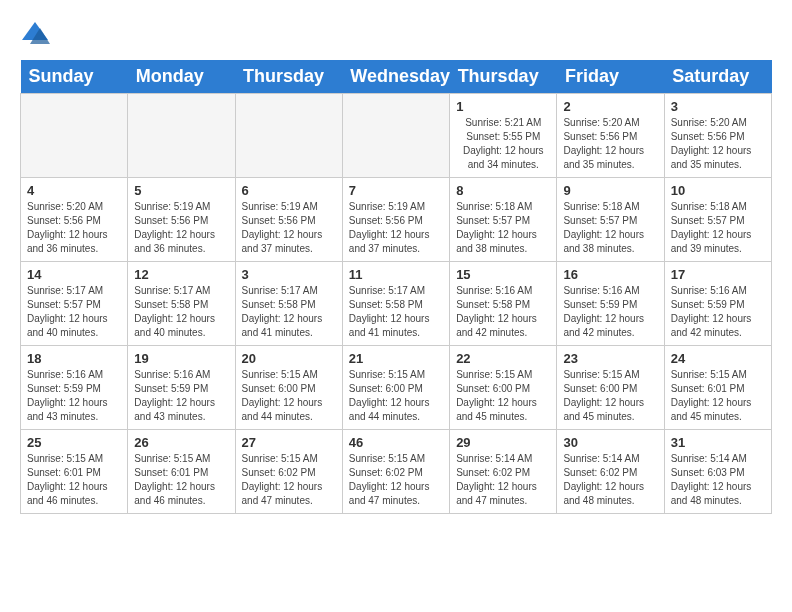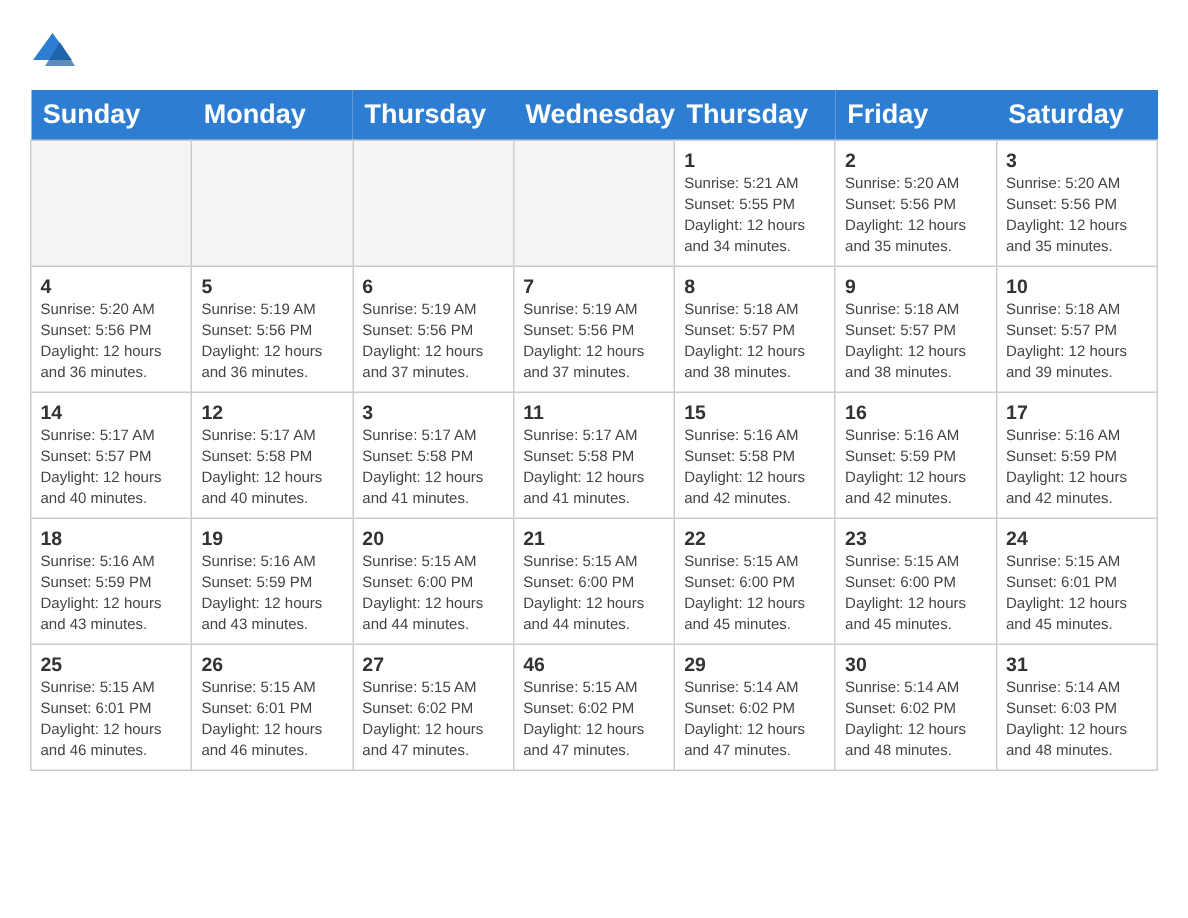--- a/index.html
+++ b/index.html
@@ -115,21 +115,21 @@
       </tr>
   </thead>
   <tbody id="calendar-body">
   <tr>
         <td class="empty"></td>
         <td class="empty"></td>
         <td class="empty"></td>
         <td class="empty"></td>
         <td>
           <div class="day-num">1</div>
-          <div class="day-info" style="white-space: pre-line;">Sunrise: 5:21 AM
+          <div class="day-info" style="white-space: pre-line; text-align: center;">Sunrise: 5:21 AM
 Sunset: 5:55 PM
 Daylight: 12 hours
 and 34 minutes.</div>
         </td>
         <td>
           <div class="day-num">2</div>
           <div class="day-info" style="white-space: pre-line;">Sunrise: 5:20 AM
 Sunset: 5:56 PM
 Daylight: 12 hours
 and 35 minutes.</div>

